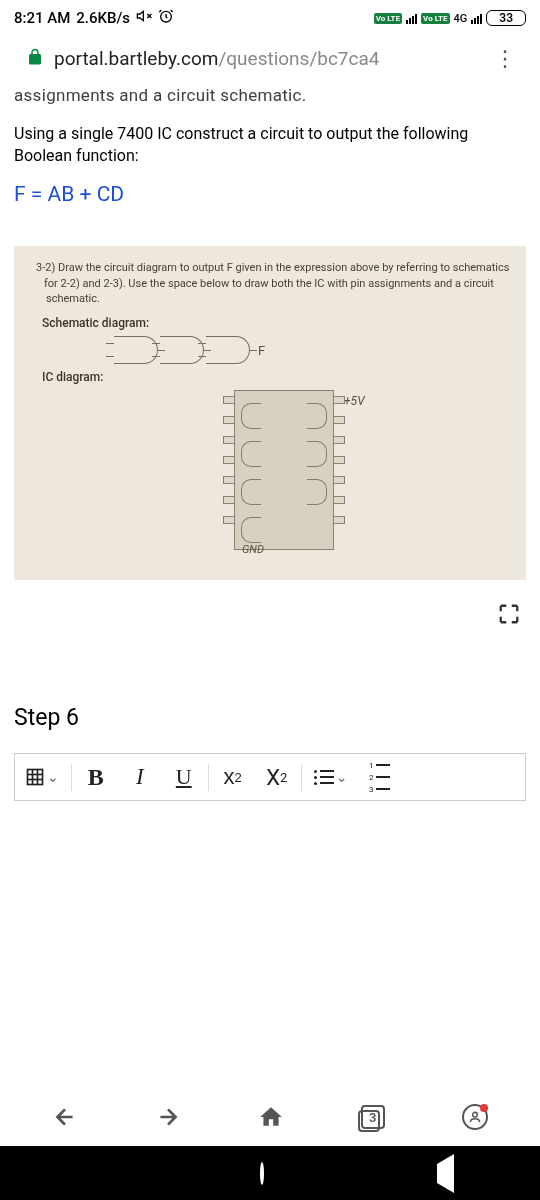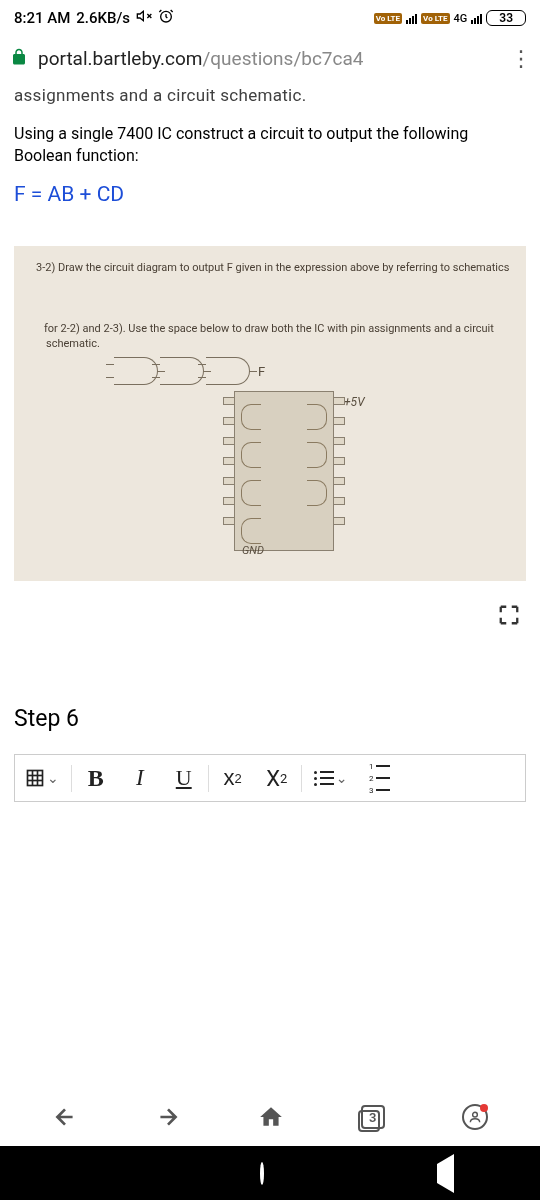--- a/index.html
+++ b/index.html
@@ -5,38 +5,38 @@
     * { margin: 0; padding: 0; box-sizing: border-box; }
     body { font-family: -apple-system, BlinkMacSystemFont, 'Segoe UI', Roboto, sans-serif; width: 540px; height: 1200px; background: #fff; overflow: hidden; position: relative; }
     
     .status-bar { display: flex; justify-content: space-between; align-items: center; padding: 8px 14px; font-size: 15px; font-weight: 500; color: #000; }
     .status-left { display: flex; align-items: center; gap: 6px; }
     .status-right { display: flex; align-items: center; gap: 4px; }
     .battery-box { border: 1.5px solid #000; border-radius: 6px; padding: 0 12px; font-size: 12px; font-weight: 600; }
     .signal-bars { display: inline-flex; align-items: flex-end; gap: 1px; height: 12px; }
     .bar { width: 2px; background: #000; }
     .bar:nth-child(1){height:4px} .bar:nth-child(2){height:6px} .bar:nth-child(3){height:8px} .bar:nth-child(4){height:10px}
-    .lte-badge { background: #a16207; color: #fff; font-size: 8px; padding: 1px 2px; border-radius: 2px; font-weight: bold; }
-    
-    .url-bar { display: flex; align-items: center; padding: 10px 10px; gap: 10px; }
+    .lte-badge { background: #15803d; color: #fff; font-size: 8px; padding: 1px 2px; border-radius: 2px; font-weight: bold; }
+    
+    .url-bar { display: flex; align-items: center; padding: 10px 26px; gap: 10px; }
     .lock-icon { color: #0a8843; font-size: 18px; }
     .url-text { flex: 1; font-size: 19px; color: #222; overflow: hidden; white-space: nowrap; text-overflow: ellipsis; }
     .url-path { color: #888; }
     .menu-dots { font-size: 22px; color: #555; letter-spacing: -2px; }
     
     .content { padding: 4px 14px; }
     .partial-text { color: #404040; font-size: 17px; letter-spacing: 0.3px; margin-bottom: 18px; overflow: hidden; white-space: nowrap; }
     
     .question-text { font-size: 16px; line-height: 1.35; color: #000; margin-bottom: 16px; }
     .formula { font-size: 21px; color: #1d4ed8; margin-top: 8px; }
     
     .image-area { margin-top: 40px; background: #ede7dd; padding: 14px 10px 20px; position: relative; }
     .curved-text { font-size: 11px; color: #4a4035; line-height: 1.4; }
     .curved-text .line1 { padding-left: 12px; }
-    .curved-text .line2 { padding-left: 20px; margin-top: 45px; }
+    .curved-text .line2 { padding-left: 20px; }
     .curved-text .line3 { padding-left: 22px; }
     .schematic-label { font-size: 12px; color: #3a342a; margin-top: 10px; padding-left: 18px; font-weight: 500; }
     .gates-row { display: flex; gap: 2px; margin: 6px 0 4px 90px; align-items: center; }
     .gate { width: 44px; height: 28px; border: 1px solid #7a6f5e; border-radius: 0 14px 14px 0; border-left: none; position: relative; }
     .gate::before, .gate::after { content:''; position: absolute; left: -8px; width: 8px; height: 1px; background: #7a6f5e; }
     .gate::before { top: 6px; } .gate::after { bottom: 6px; }
     .gate-out { position: absolute; right: -8px; top: 50%; width: 8px; height: 1px; background: #7a6f5e; }
     .f-label { font-size: 13px; color: #5a4f40; margin-left: 6px; }
     .ic-label { font-size: 12px; color: #3a342a; margin-top: 6px; padding-left: 18px; font-weight: 500; }
     
@@ -146,32 +146,34 @@
 
   <div class="question-text">Using a single 7400 IC construct a circuit to output the following Boolean function:</div>
   <div class="formula">F = AB + CD</div>
 
   <div class="image-area">
     <div class="curved-text">
       <div class="line1">3-2) Draw the circuit diagram to output F given in the expression above by referring to schematics</div>
       <div class="line2">for 2-2) and 2-3). Use the space below to draw both the IC with pin assignments and a circuit</div>
       <div class="line3">schematic.</div>
     </div>
+    <div class="schematic-label">Schematic diagram:</div>
     <div class="gates-row">
       <div class="gate">
           <span class="gate-out"></span>
         </div>
       <div class="gate">
           <span class="gate-out"></span>
         </div>
       <div class="gate">
           <span class="gate-out"></span>
         </div>
       <span class="f-label">F</span>
     </div>
+    <div class="ic-label">IC diagram:</div>
     <div class="ic-chip-area">
       <div class="v5-label">+5V</div>
       <div class="ic-chip">
         <div class="chip-inner-gate cg1"></div>
           <div class="chip-inner-gate cg2"></div>
           <div class="chip-inner-gate cg3"></div>
           <div class="chip-inner-gate cg4"></div>
         <div class="chip-inner-gate-r cgr1"></div>
           <div class="chip-inner-gate-r cgr2"></div>
           <div class="chip-inner-gate-r cgr3"></div>

